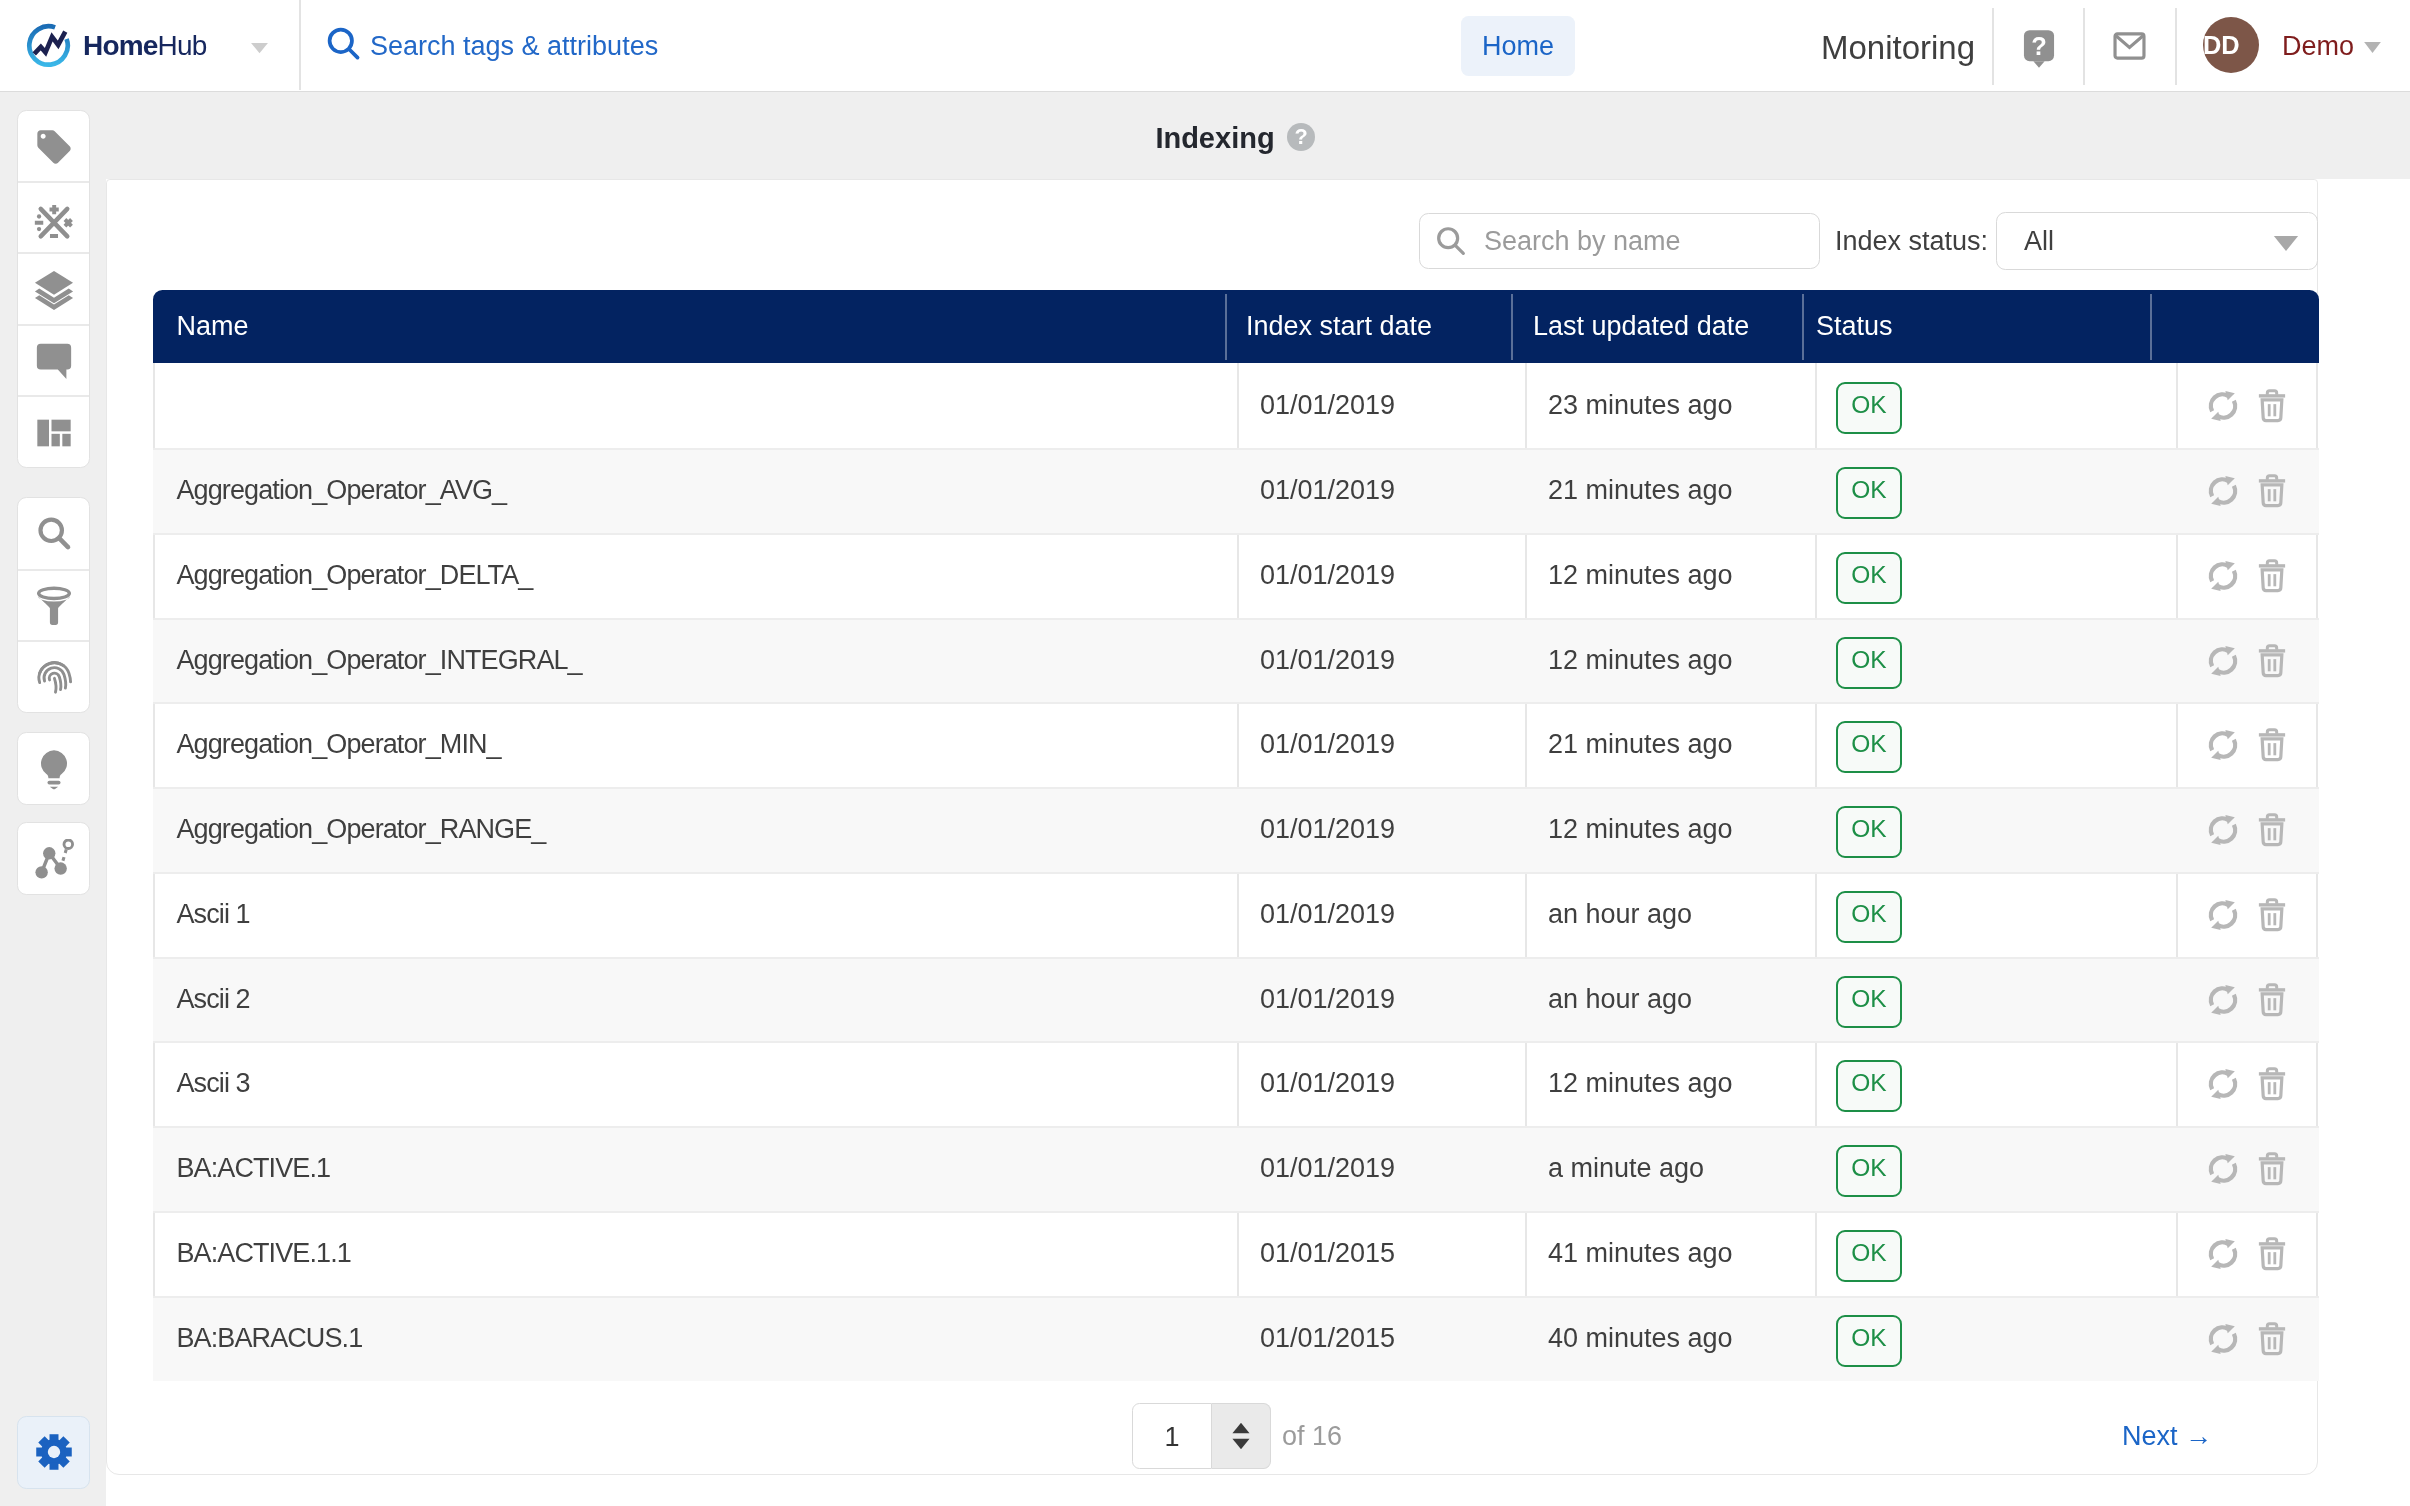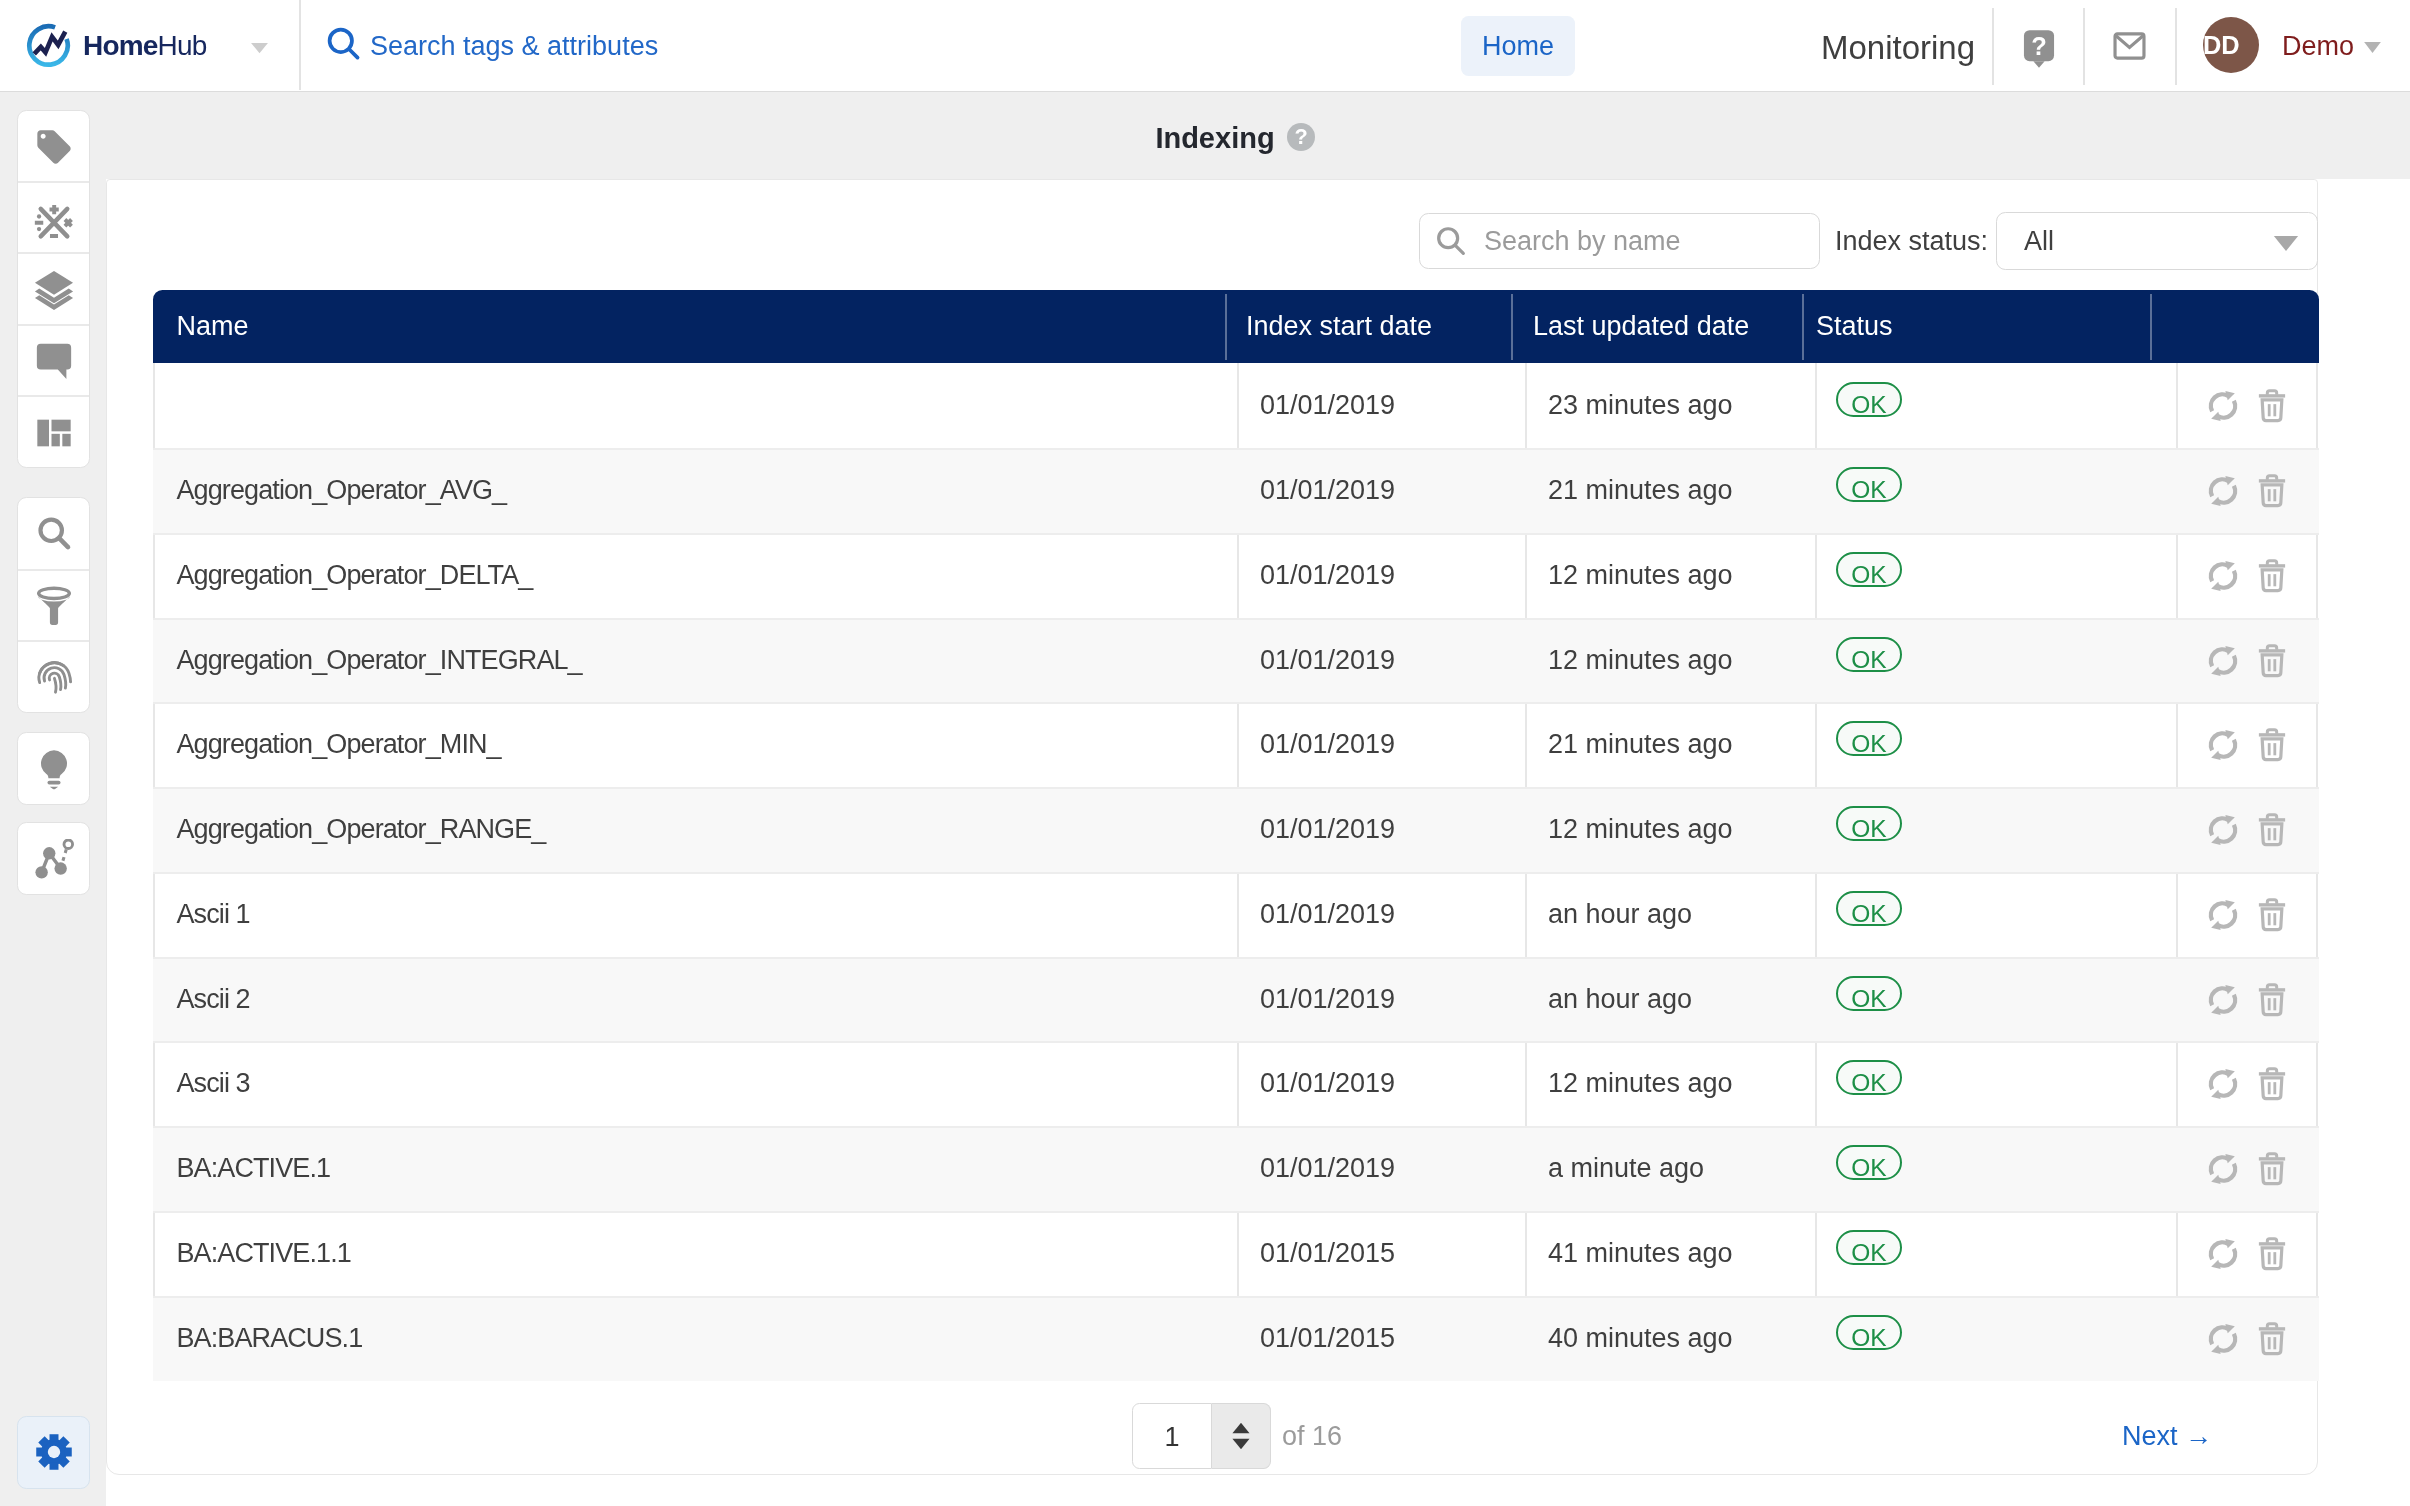--- a/index.html
+++ b/index.html
@@ -14,21 +14,21 @@
 #gear{position:absolute;left:17px;top:1416px;width:73px;height:73px;background:#eaf1f9;border:1.9px solid #d7e3ee;border-radius:9.4px}
 #card{position:absolute;left:106px;top:179px;width:2212px;height:1296px;background:#fff;border:1.9px solid #e7e7e7;border-radius:3.8px 3.8px 13px 13px}
 #thead{position:absolute;left:153px;top:290px;width:2166px;height:73px;background:#032361;border-radius:9.4px 9.4px 0 0;color:#fff}
 .th{position:absolute;top:0;height:73px;line-height:73px;font-size:27px}
 .hline{position:absolute;top:3.8px;height:66px;width:1.9px;background:rgba(255,255,255,.35)}
 .row{position:absolute;left:153px;width:2166px;height:85px}
 .row.alt{background:#f8f8f8}
 .cell{position:absolute;top:0;height:85px;line-height:85px;font-size:27px;color:#3f3f3f;white-space:nowrap}
 .cline{position:absolute;top:363px;width:1.9px;height:1017px;background:#e7e7e7}
 .rline{position:absolute;left:153px;width:2166px;height:1.9px;background:#ededed}
-.ok{position:absolute;left:1683px;top:19px;width:66px;height:35px;border:2.8px solid #1d8f47;border-radius:20px;background:#f7faf8;color:#1d8f47;font-size:24.5px;text-align:center;line-height:42px}
+.ok{position:absolute;left:1683px;top:19px;width:66px;height:52px;border:2.8px solid #1d8f47;border-radius:9px;background:#f7faf8;color:#1d8f47;font-size:24.5px;text-align:center;line-height:42px}
 .act{position:absolute;top:50%;transform:translateY(-50%)}
 #tbl-l{position:absolute;left:153px;top:363px;width:1.9px;height:1017px;background:#e7e7e7}
 #tbl-r{position:absolute;left:2316px;top:363px;width:1.9px;height:1017px;background:#e7e7e7}
 #tbl-b{position:absolute;left:153px;top:1379px;width:2166px;height:1.9px;background:#e7e7e7}
 </style></head>
 <body>
 
 <div id="nav">
   <svg class="abs" style="left:26px;top:22.6px" width="45" height="45" viewBox="0 0 48 48">
     <defs>

